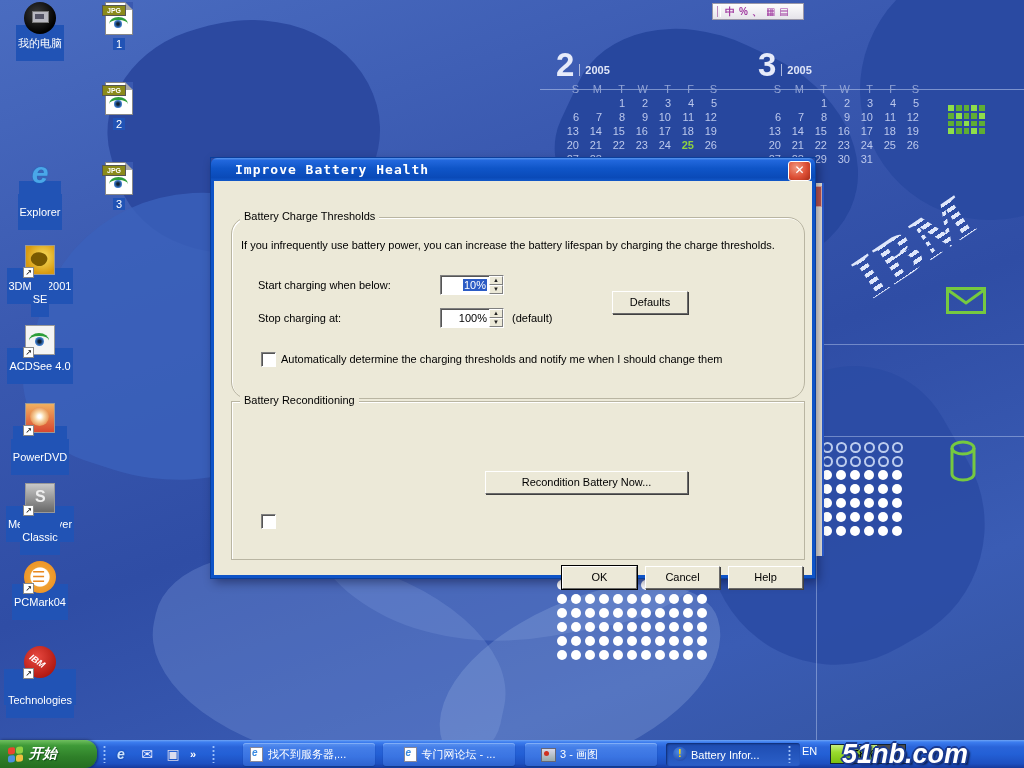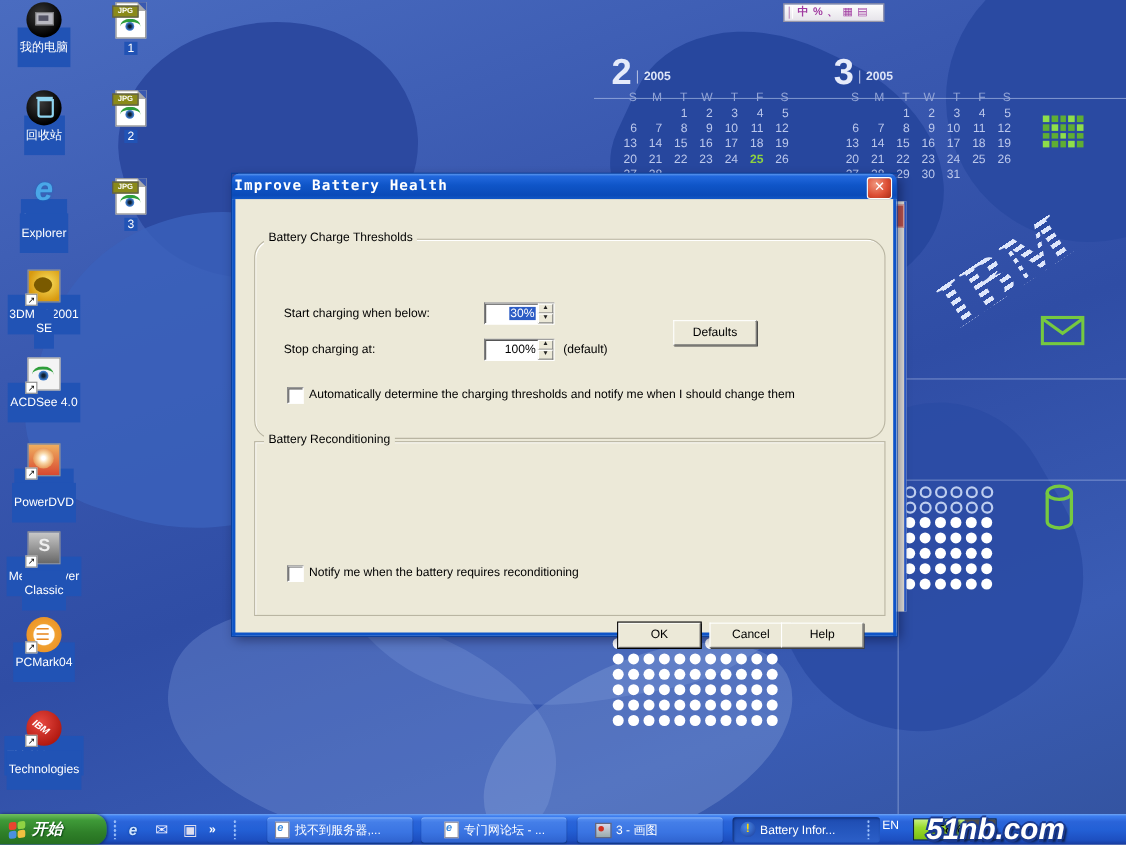--- a/index.html
+++ b/index.html
@@ -82,21 +82,21 @@
   .dots i{width:10px;height:10px;border-radius:50%;background:#fff;}
   .dots i.ring{background:transparent;border:2px solid rgba(215,228,252,.85);width:7px;height:7px;}
   
   .behind{position:absolute;left:810px;top:183px;width:12px;height:373px;background:#ece9e0;border-right:2px solid #2b5dd0;}
   .behind .rbtn{position:absolute;left:0;top:3px;width:10px;height:19px;background:#c4574d;border:1px solid #e8b0a8;}
   
   .dlg{position:absolute;left:211px;top:158px;width:604px;height:420px;box-shadow:0 0 0 1px #0a3f9d,3px 4px 10px rgba(0,0,30,.45);}
   .dlg .tbar{height:23px;border-radius:6px 6px 0 0;
     background:linear-gradient(180deg,#5a96ee 0%,#2268dd 10%,#0f55c8 45%,#0a4ab8 85%,#1258c8 100%);
     display:flex;align-items:center;position:relative;}
-  .dlg .tbar .ttl{color:#fff;font-size:13px;font-weight:bold;letter-spacing:1px;padding-left:2px;
+  .dlg .tbar .ttl{color:#fff;font-size:13px;font-weight:bold;letter-spacing:1px;padding-left:24px;
     font-family:"DejaVu Sans Mono","Liberation Mono",monospace;}
   .dlg .close{position:absolute;right:4px;top:3px;width:21px;height:18px;border-radius:3px;border:1px solid #fff;
     background:radial-gradient(circle at 35% 30%,#f0977e,#dd4f35 55%,#a92c17);color:#fff;font-size:12px;font-weight:bold;
     line-height:17px;text-align:center;cursor:pointer;}
   .dlg .body{position:absolute;left:0;top:23px;right:0;bottom:0;background:#ece9d8;
     border:3px solid #0e54c8;border-top:none;box-sizing:border-box;font-size:11px;color:#000;}
   .grp{position:absolute;border:1px solid #b9b5a2;box-shadow:inset 1px 1px 0 #fff;}
   .grp .gt{position:absolute;left:8px;top:-8px;background:#ece9d8;padding:0 4px;}
   .dtext{position:absolute;}
   .spin{position:absolute;width:64px;height:20px;background:#fff;border:1px solid;border-color:#808080 #fff #fff #808080;
@@ -449,28 +449,20 @@
   </div>
 
   <div class="dicon" style="top:2px;">
     <div class="art">
         <div class="circ blackcirc">
           <div class="laptop"></div>
         </div>
       </div>
     <div class="lbl"><span>我的电脑</span></div>
   </div>
-  <div class="dicon" style="top:82px;">
-    <div class="art">
-        <div class="circ blackcirc">
-          <div class="trash"></div>
-        </div>
-      </div>
-    <div class="lbl"><span>回收站</span></div>
-  </div>
   <div class="dicon" style="top:158px;">
     <div class="art">
         <div class="ie-e">e</div>
       </div>
     <div class="lbl"><span>Internet Explorer</span></div>
   </div>
   <div class="dicon" style="top:243px;">
     <div class="art">
         <div class="sq mark3d"></div>
         <div class="shortcut">↗</div>
@@ -547,23 +539,24 @@
   <div class="dlg">
     <div class="tbar">
       <span class="ttl">Improve Battery Health</span>
       <div class="close">✕</div>
     </div>
     <div class="body">
 
       <div class="grp" style="left:17px;top:36px;width:572px;height:180px;border-radius:17px;">
         <span class="gt">Battery Charge Thresholds</span>
       </div>
+      <div class="dtext" style="left:27px;top:58px;width:556px;">If you infrequently use battery power, you can increase the battery lifespan by charging the charge thresholds.</div>
       <div class="dtext" style="left:44px;top:98px;">Start charging when below:</div>
       <div class="spin" style="left:226px;top:94px;">
-        <div class="val"><span class="sel">30%</span></div>
+        <div class="val"><span class="sel">10%</span></div>
         <div class="arrows">
             <b>▲</b>
             <b>▼</b>
           </div>
       </div>
       <div class="xbtn" style="left:398px;top:110px;width:76px;height:23px;">Defaults</div>
       <div class="dtext" style="left:44px;top:131px;">Stop charging at:</div>
       <div class="spin" style="left:226px;top:127px;">
         <div class="val"><span>100%</span></div>
         <div class="arrows">
@@ -571,26 +564,26 @@
             <b>▼</b>
           </div>
       </div>
       <div class="dtext" style="left:298px;top:131px;">(default)</div>
       <div class="chk" style="left:47px;top:171px;"></div>
       <div class="dtext" style="left:67px;top:172px;width:510px;">Automatically determine the charging thresholds and notify me when I should change them</div>
 
       <div class="grp" style="left:17px;top:220px;width:572px;height:157px;">
         <span class="gt">Battery Reconditioning</span>
       </div>
+      <div class="xbtn" style="left:271px;top:290px;width:203px;height:23px;">Recondition Battery Now...</div>
       <div class="chk" style="left:47px;top:333px;"></div>
-      <div class="dtext" style="left:67px;top:334px;width:510px;">Notify me when the battery requires reconditioning</div>
 
       <div class="xbtn def" style="left:348px;top:385px;width:75px;height:23px;">OK</div>
       <div class="xbtn" style="left:431px;top:385px;width:75px;height:23px;">Cancel</div>
-      <div class="xbtn" style="left:496px;top:385px;width:75px;height:23px;">Help</div>
+      <div class="xbtn" style="left:514px;top:385px;width:75px;height:23px;">Help</div>
     </div>
   </div>
 
   <div class="tbarwin">
     <div class="startbtn">
       <div class="winflag">
           <i></i>
           <i></i>
           <i></i>
           <i></i>

